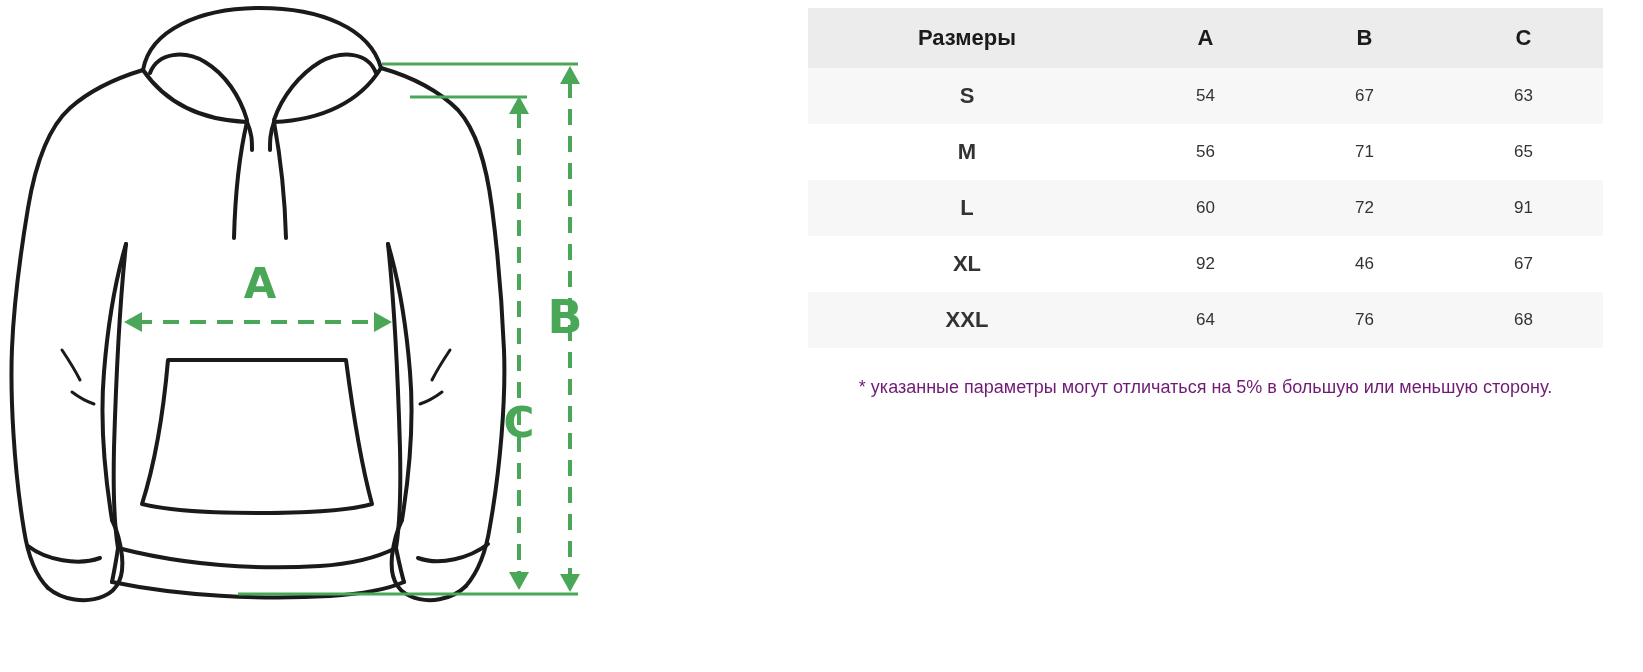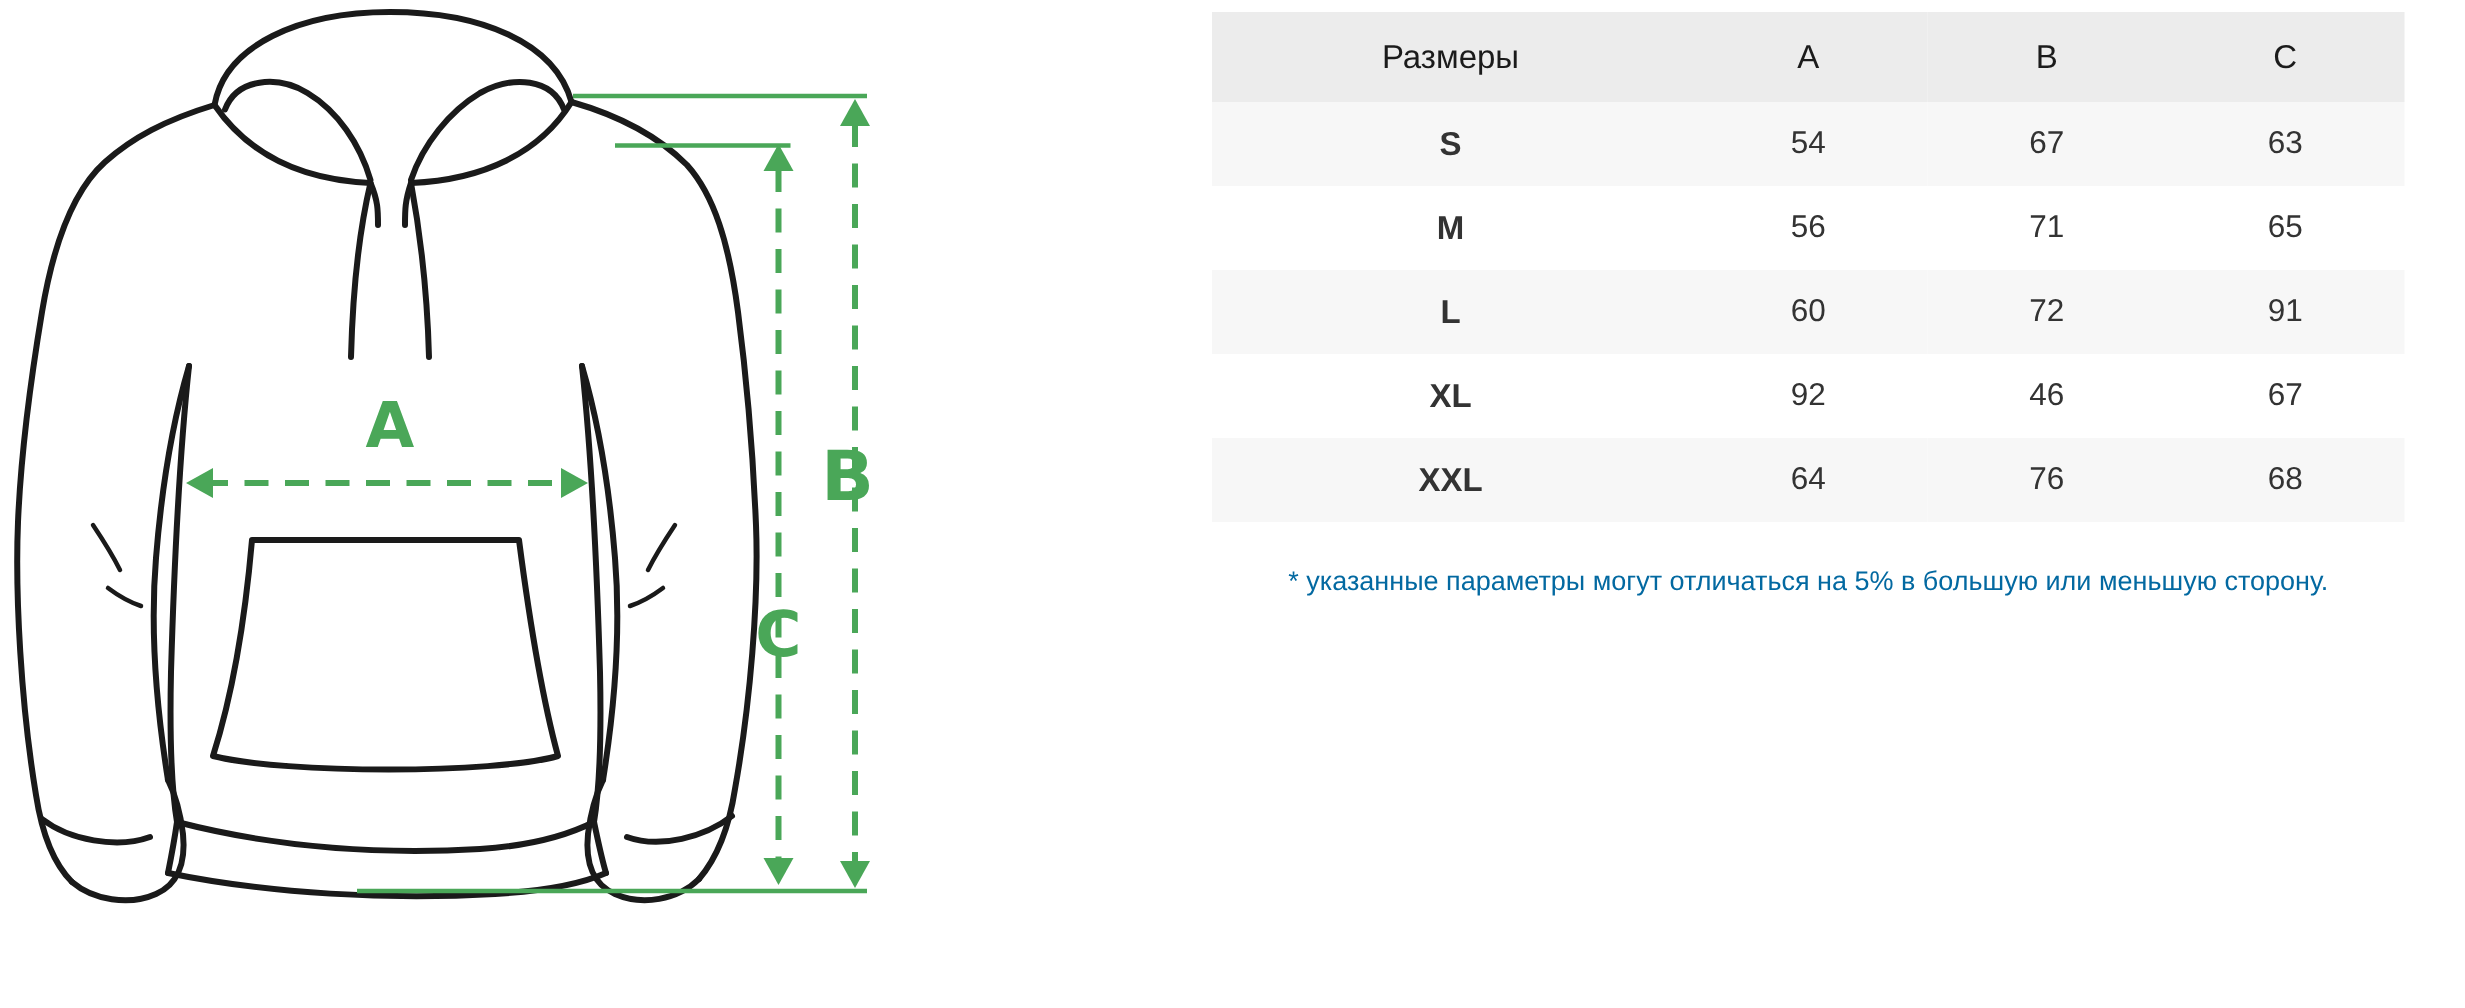--- a/index.html
+++ b/index.html
@@ -42,27 +42,27 @@
   }
 
   table.size-table {
     width: 100%;
     border-collapse: collapse;
     table-layout: fixed;
   }
   table.size-table th,
   table.size-table td {
     text-align: center;
-    font-size: 21px;
+    font-size: 17px;
     padding: 15px 4px;
     border: none;
   }
   table.size-table thead th {
     background: #ececec;
-    font-weight: normal;
+    font-weight: bold;
     font-size: 22px;
     color: #1b1b1b;
     padding: 17px 4px;
   }
   table.size-table tbody tr:nth-child(odd) {
     background: #f7f7f7;
   }
   table.size-table tbody tr:nth-child(even) {
     background: #ffffff;
   }
@@ -79,21 +79,21 @@
   .legend {
     text-align: center;
     font-size: 22px;
     color: #2c2c2c;
     margin-top: 38px;
     line-height: 1.3;
   }
   .disclaimer {
     text-align: center;
     font-size: 18px;
-    color: #0369a1;
+    color: #701a75;
     margin-top: 26px;
     line-height: 1.45;
     padding: 0 18px;
   }
 
   .dim-letter {
     font-family: "DejaVu Sans", sans-serif;
     font-weight: bold;
     fill: #4aa758;
   }

